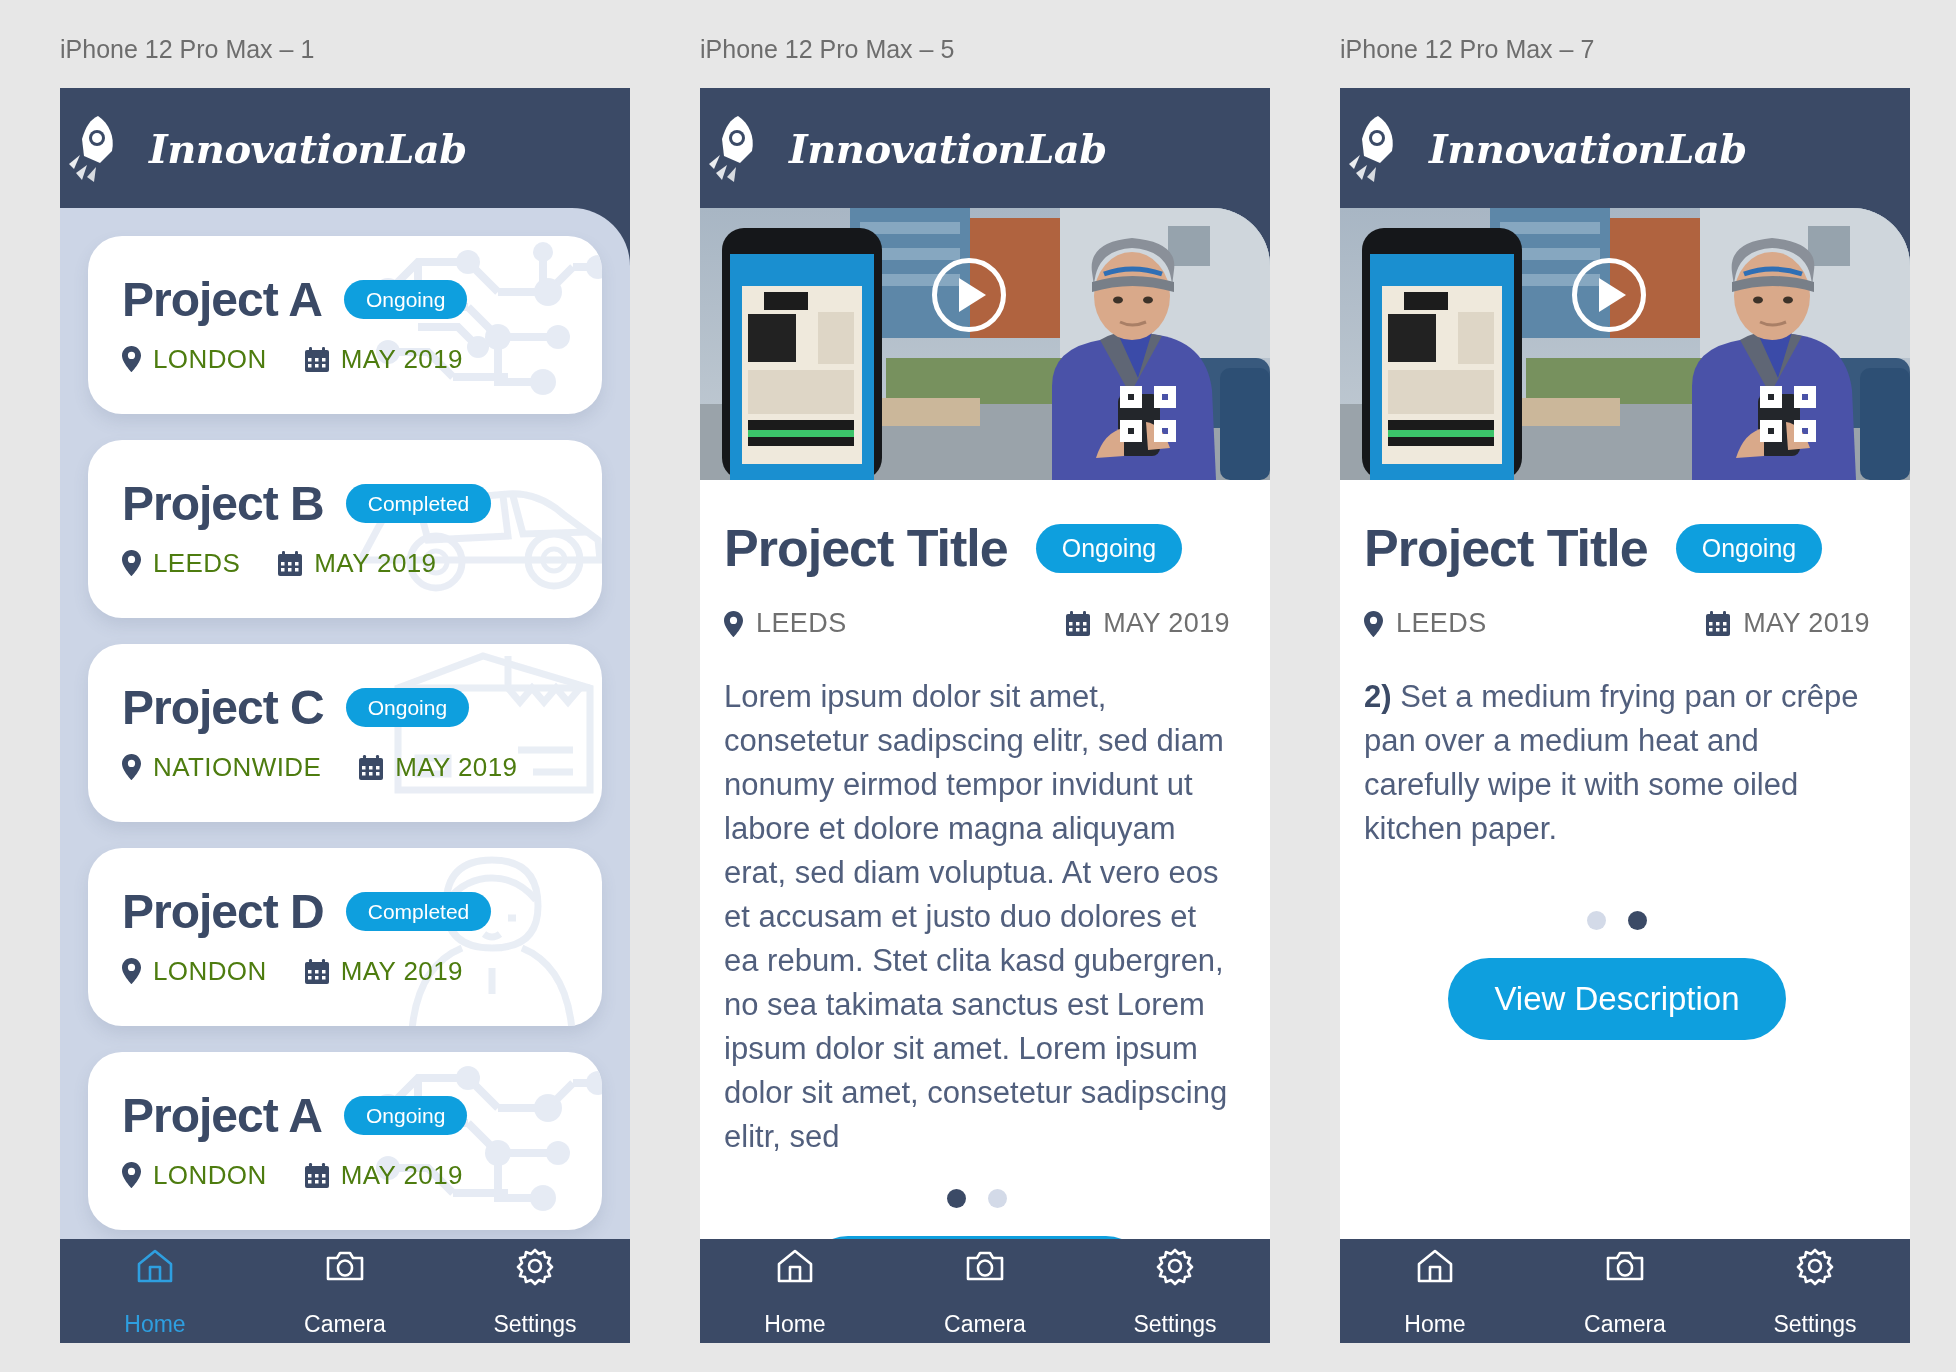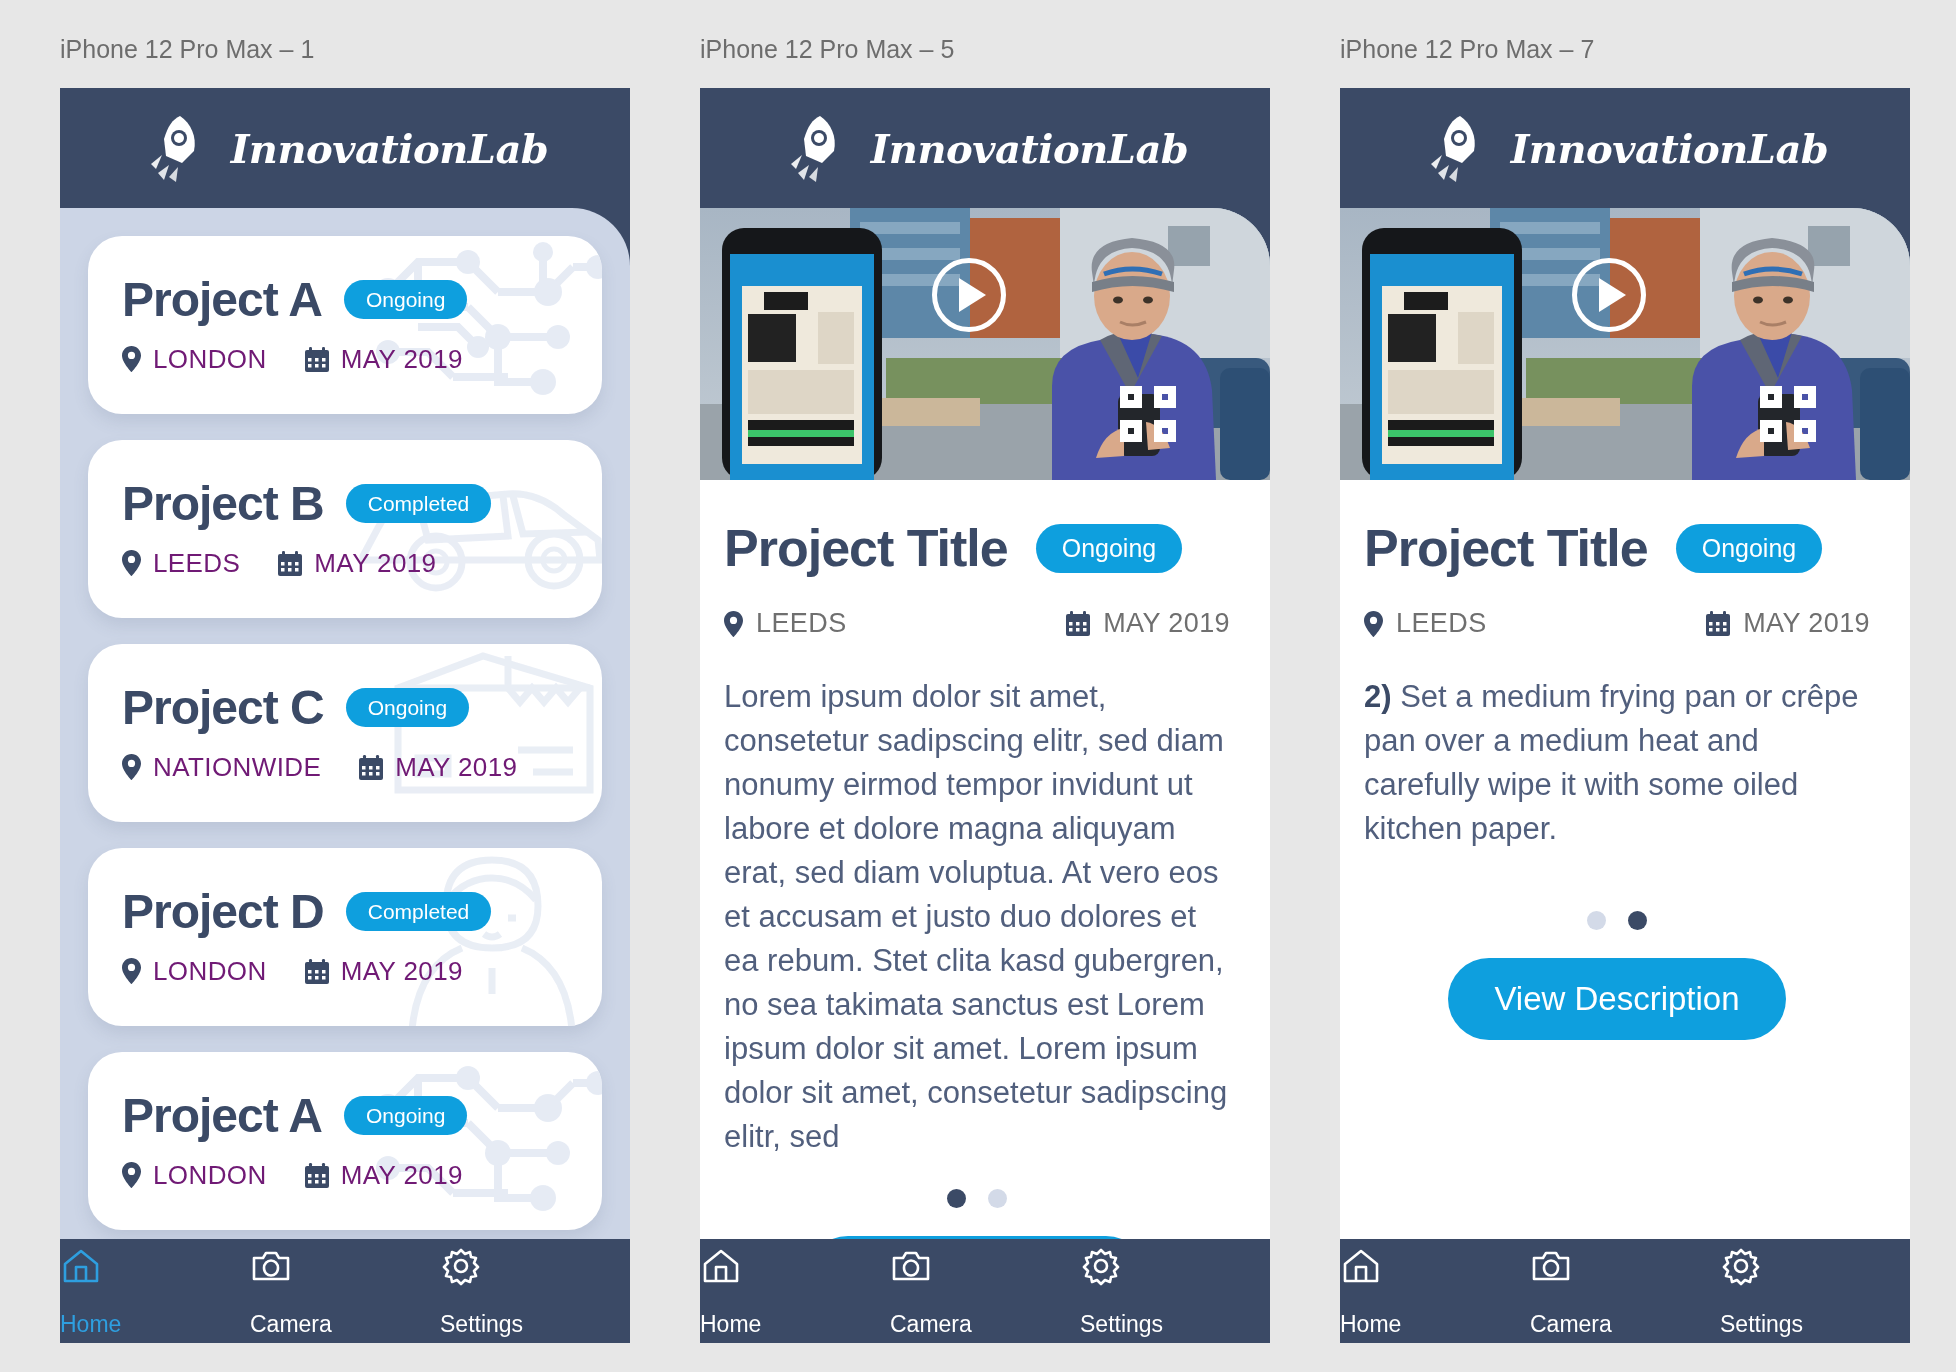--- a/index.html
+++ b/index.html
@@ -26,21 +26,21 @@
     overflow: hidden;
   }
   .phone-1 { left: 60px;  top: 88px; }
   .phone-2 { left: 700px; top: 88px; }
   .phone-3 { left: 1340px;top: 88px; }
 
   
   .app-header {
     height: 120px;
     background: #3b4a66;
-    display: flex; align-items: center; justify-content: center;
+    display: flex; align-items: center; 
     gap: 23px;
     position: relative; z-index: 5;
   }
   .rocket { width: 66px; height: 74px; flex: none; }
   .brand {
     font-family: "DejaVu Serif", serif;
     font-style: italic;
     font-weight: bold;
     color: #ffffff;
     font-size: 40px;
@@ -90,37 +90,37 @@
     border-radius: 999px;
     font-size: 21px;
     padding: 8px 22px;
     margin-left: 22px;
     white-space: nowrap;
     line-height: 1.1;
   }
   .card-meta {
     display: flex; align-items: center; gap: 12px;
     margin-top: 20px; position: relative; z-index: 2;
-    font-size: 26px; color: #701a75; letter-spacing: .4px;
+    font-size: 26px; color: #4d7c0f; letter-spacing: .4px;
   }
   .card-meta .gap { width: 14px; }
   .pin  { width: 19px; height: 26px; flex: none; }
   .cal  { width: 24px; height: 25px; flex: none; }
 
   
   .tabbar {
     position: absolute; left: 0; bottom: 0;
     width: 570px; height: 104px;
     background: #3b4a66;
     display: flex; align-items: center;
     z-index: 10;
   }
   .tab {
     flex: 1; display: flex; flex-direction: column;
-    align-items: flex-start; gap: 24px;
+    align-items: center; gap: 24px;
   }
   .tab svg { width: 42px; height: 42px; }
   .tab span { font-size: 23px; color: #ffffff; }
   .tab.active span { color: #2e9fe0; }
 
   
   .detail-body {
     position: relative;
     height: 1135px;
     background: #3b4a66;

